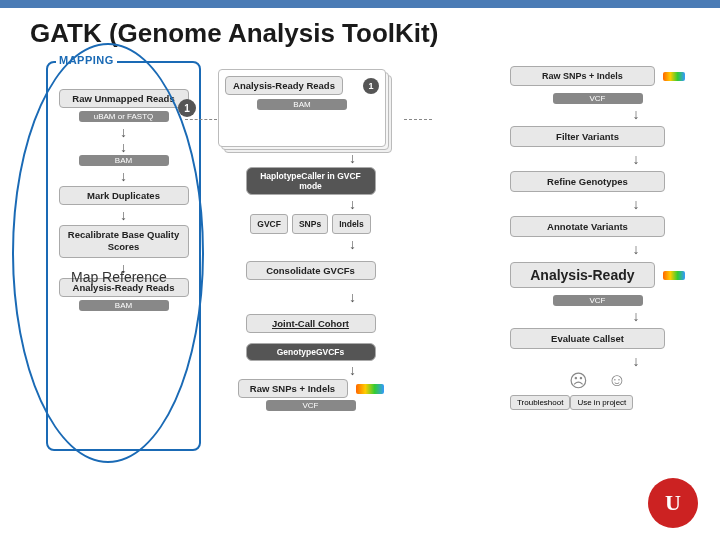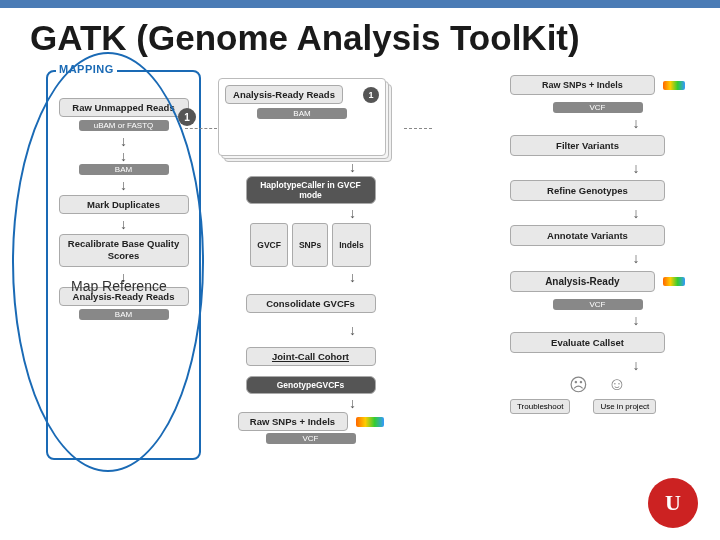--- a/index.html
+++ b/index.html
@@ -18,21 +18,21 @@
       height: 8px;
       background: #4a7bb5;
     }
 
     .content {
       padding: 10px 30px 10px 30px;
       position: relative;
     }
 
     .page-title {
-      font-size: 35px;
+      font-size: 26px;
       font-weight: bold;
       color: #1a1a1a;
       margin-bottom: 12px;
     }
 
     
     .diagram {
       position: relative;
       width: 660px;
       height: 430px;
@@ -179,21 +179,21 @@
       margin: 3px 0;
     }
 
     .small-box {
       background: #e8e8e8;
       border: 1px solid #aaa;
       border-radius: 3px;
       font-size: 8.5px;
       font-weight: bold;
       color: #222;
-      padding: 16px 6px;
+      padding: 4px 6px;
       text-align: center;
     }
 
     
     .logo {
       position: absolute;
       bottom: 10px;
       right: 20px;
       width: 52px;
       height: 52px;
@@ -218,21 +218,21 @@
     }
 
     
     .smiley {
       font-size: 18px;
       color: #888;
     }
 
     .bottom-buttons {
       display: flex;
-      gap: 23px;
+      gap: 0;
       margin-top: 3px;
     }
 
     .bottom-btn {
       background: #e8e8e8;
       border: 1px solid #aaa;
       border-radius: 3px;
       font-size: 8px;
       padding: 2px 6px;
       text-align: center;
@@ -348,21 +348,21 @@
 
       <div class="right-box">Refine Genotypes</div>
 
       <div class="arrow-down" style="margin-left:77px;">↓</div>
 
       <div class="right-box">Annotate Variants</div>
 
       <div class="arrow-down" style="margin-left:77px;">↓</div>
 
       <div style="display:flex;align-items:center;gap:4px;margin-bottom:2px;">
-        <div class="right-box" style="font-size:10px;">Analysis-Ready</div>
+        <div class="right-box" style="font-size:14px;">Analysis-Ready</div>
         <div class="color-strip" style="width:24px;height:9px;"></div>
       </div>
       <span class="badge-label">VCF</span>
 
       <div class="arrow-down" style="margin-left:77px;">↓</div>
 
       <div class="right-box">Evaluate Callset</div>
 
       <div class="arrow-down" style="margin-left:77px;">↓</div>
 

